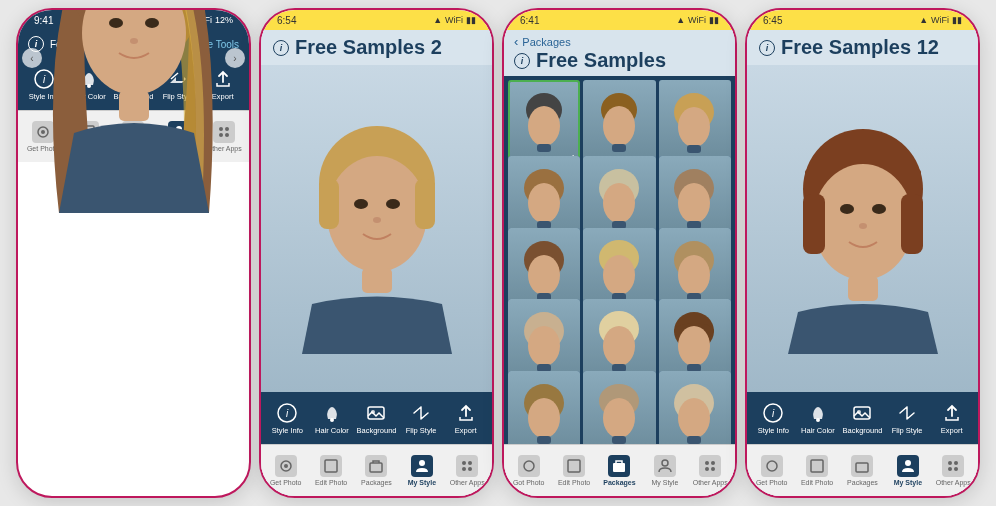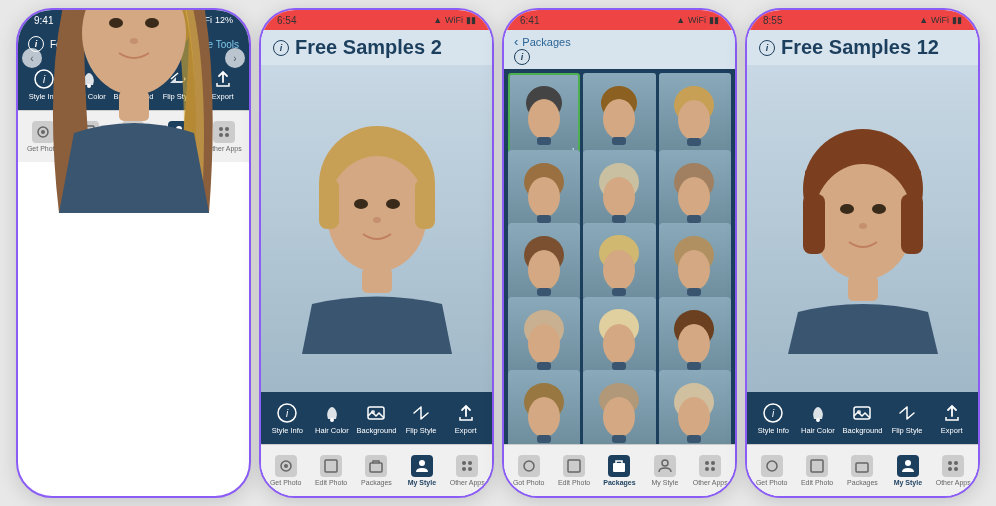--- a/index.html
+++ b/index.html
@@ -14,42 +14,42 @@
       gap: 8px;
       font-family: -apple-system, 'Helvetica Neue', Arial, sans-serif;
       overflow: hidden;
     }
 
     
     .phone {
       background: #fff;
       border-radius: 36px;
       overflow: hidden;
-      border: 2px solid #8b5cf6;
+      border: 2px solid #be185d;
       position: relative;
       box-shadow: 0 4px 20px rgba(0,0,0,0.15);
     }
 
     .phone-1 { width: 235px; height: 490px; }
     .phone-2 { width: 235px; height: 490px; }
     .phone-3 { width: 235px; height: 490px; }
     .phone-4 { width: 235px; height: 490px; }
 
     
     .status-bar {
       background: #1c3f5e;
       color: #fff;
       font-size: 10px;
       padding: 4px 16px;
       display: flex;
       justify-content: space-between;
       align-items: center;
       height: 20px;
     }
-    .status-bar-light { background: #ef4444; color: #333; }
+    .status-bar-light { background: #fde047; color: #333; }
 
     .status-icons { display: flex; gap: 3px; align-items: center; font-size: 9px; }
 
     
     .phone1-header {
       background: #1c3f5e;
       color: #fff;
       padding: 4px 10px;
       display: flex;
       align-items: center;
@@ -579,20 +579,21 @@
     </div>
   </div>
   <div class="phone3-main">
     <div class="phone3-header">
       <div class="back-row">
         <span style="font-size:13px;">‹</span>
         <span>Packages</span>
       </div>
       <div style="display:flex; align-items:center; gap:6px;">
         <div class="info-circle">i</div>
+        <span class="page-title">Free Samples</span>
       </div>
     </div>
 
     <div class="grid-area">
 
       <div class="grid-cell selected">
         <div class="mini-face">
           <svg width="55" height="65" viewBox="0 0 55 65">
               <ellipse cx="27" cy="20" rx="18" ry="17" fill="#444"></ellipse>
               <ellipse cx="27" cy="36" rx="16" ry="20" fill="#d4a882"></ellipse>
@@ -793,21 +794,21 @@
             </svg>
         </div>
         <span>Other Apps</span>
       </div>
     </div>
   </div>
 </div>
 
 <div class="phone phone-4">
   <div class="status-bar status-bar-light">
-    <span>8:55</span>
+    <span>6:45</span>
     <div class="status-icons">
       <span>▲</span>
       <span>WiFi</span>
       <span>▮▮</span>
     </div>
   </div>
   <div class="phone4-main">
     <div class="phone2-header">
       <div class="info-circle">i</div>
       <span class="page-title">Free Samples 12</span>

